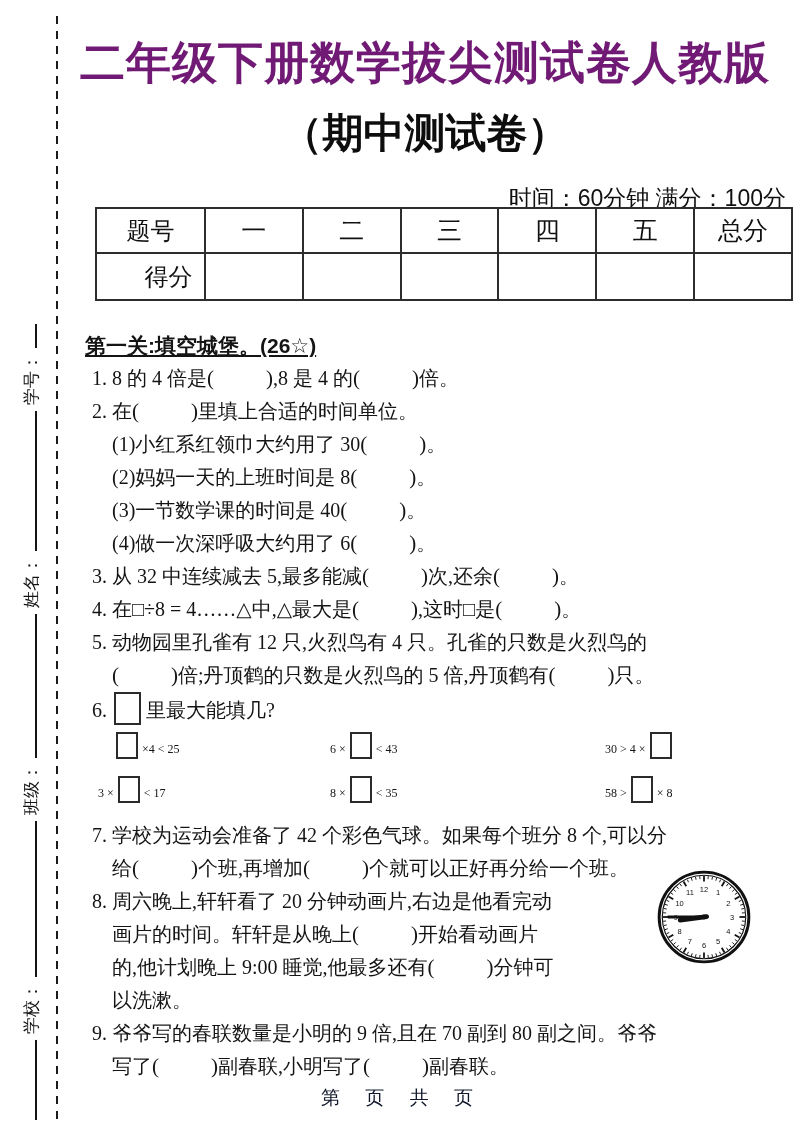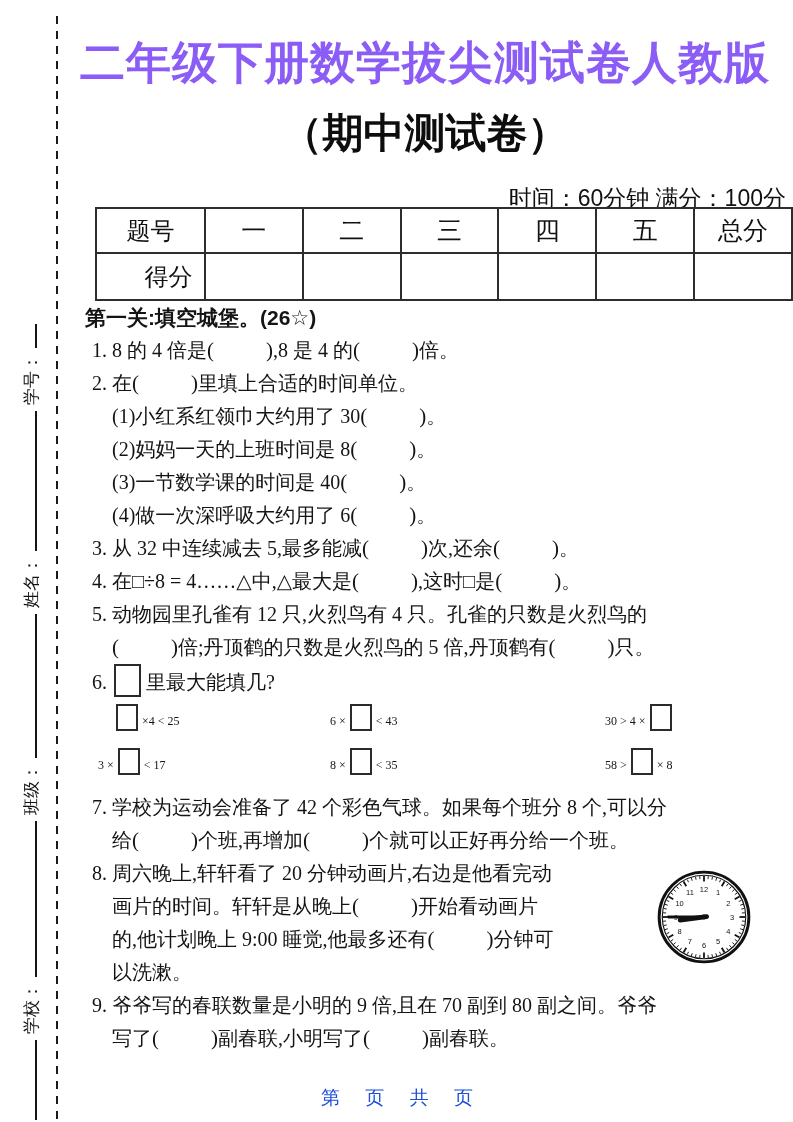--- a/index.html
+++ b/index.html
@@ -9,55 +9,55 @@
   .seal-dash{position:absolute;left:56px;top:16px;width:2px;height:1106px;
      background:repeating-linear-gradient(to bottom,#1b1b1b 0 8px,transparent 8px 15px);}
   .seal-text{position:absolute;left:12px;top:1120px;width:940px;height:40px;
      transform:rotate(-90deg);transform-origin:0 0;white-space:nowrap;line-height:40px;
      font-family:"Liberation Sans","DejaVu Sans",sans-serif;font-size:17px;color:#111;}
   .sline{display:inline-block;height:1.05em;border-bottom:2px solid #151515;}
   .sl0{width:80px}.sl1{width:156px}.sl2{width:144px}.sl3{width:140px}.sl4{width:24px}
   .seal-label{margin:0 6px;}
   
   .title{position:absolute;left:57px;right:0;top:33px;text-align:center;
-     font-family:"Liberation Sans","DejaVu Sans",sans-serif;font-weight:bold;font-size:45px;letter-spacing:1px;color:#8b5cf6;}
+     font-family:"Liberation Sans","DejaVu Sans",sans-serif;font-weight:bold;font-size:45px;letter-spacing:1px;color:#701a75;}
   .subtitle{position:absolute;left:57px;right:0;top:106px;text-align:center;
      font-family:"Liberation Sans","DejaVu Sans",sans-serif;font-weight:bold;font-size:41px;color:#0d0d0d;}
   .info{position:absolute;right:7px;top:183px;
      font-family:"Liberation Sans","DejaVu Sans",sans-serif;font-size:23px;color:#101010;}
   
   .score-table{position:absolute;left:95px;top:207px;border-collapse:collapse;
      font-family:"Liberation Sans","DejaVu Sans",sans-serif;font-size:25px;color:#111;}
   .score-table td{border:2px solid #2d2d2d;text-align:center;padding:0;}
   .score-table tr:nth-child(1) td{height:43px;}
   .score-table tr:nth-child(2) td{height:45px;padding-left:36px;}
   .score-table td.lab{width:100px;font-size:24px;}
   .score-table td.col{width:97px;}
   
   .content{position:absolute;left:85px;top:300px;width:678px;}
   .ln{line-height:33px;font-size:20px;white-space:nowrap;}
-  .sec{margin-top:1px;font-family:"Liberation Sans","DejaVu Sans",sans-serif;font-weight:bold;font-size:21px;}
+  .sec{margin-top:29px;font-family:"Liberation Sans","DejaVu Sans",sans-serif;font-weight:bold;font-size:21px;text-decoration:underline;}
   .n{padding-left:7px;}
   .sub{padding-left:27px;}
   .blank{white-space:nowrap;font-size:21px;}
   .blank .gap{display:inline-block;width:52px;}
   .sqbox{display:inline-block;width:18px;height:23px;border:2px solid #2b2b2b;
      vertical-align:-4px;margin:0 4px;background:#fff;}
   .sqbox.lg{width:23px;height:29px;vertical-align:-8px;margin:0 5px 0 2px;}
   .ineq-row{position:relative;height:44px;font-size:12px;}
   .ineq-row .g{position:absolute;top:0;line-height:44px;white-space:nowrap;}
   .ineq-row .g .sqbox{vertical-align:-6px;}
   .r1 .g1{left:27px}.r1 .g2{left:245px}.r1 .g3{left:520px}
   .r2 .g1{left:13px}.r2 .g2{left:245px}.r2 .g3{left:520px}
   .r2{margin-bottom:4px;}
   
   .clock{position:absolute;left:656px;top:869px;width:96px;height:96px;}
   
   .footer{position:absolute;left:58px;top:1085px;width:680px;text-align:center;
-     font-family:"Liberation Sans","DejaVu Sans",sans-serif;font-size:19px;word-spacing:16px;letter-spacing:2px;color:#1d4ed8;}
+     font-family:"Liberation Sans","DejaVu Sans",sans-serif;font-size:19px;word-spacing:16px;letter-spacing:2px;color:#0f172a;}
 </style>
 </head>
 <body>
 
 <div class="page">
 
   <div class="seal-dash"></div>
 
   <div class="seal-text"><span class="sline sl0"></span><span class="seal-label">学校：</span><span class="sline sl1"></span><span class="seal-label">班级：</span><span class="sline sl2"></span><span class="seal-label">姓名：</span><span class="sline sl3"></span><span class="seal-label">学号：</span><span class="sline sl4"></span></div>
 

